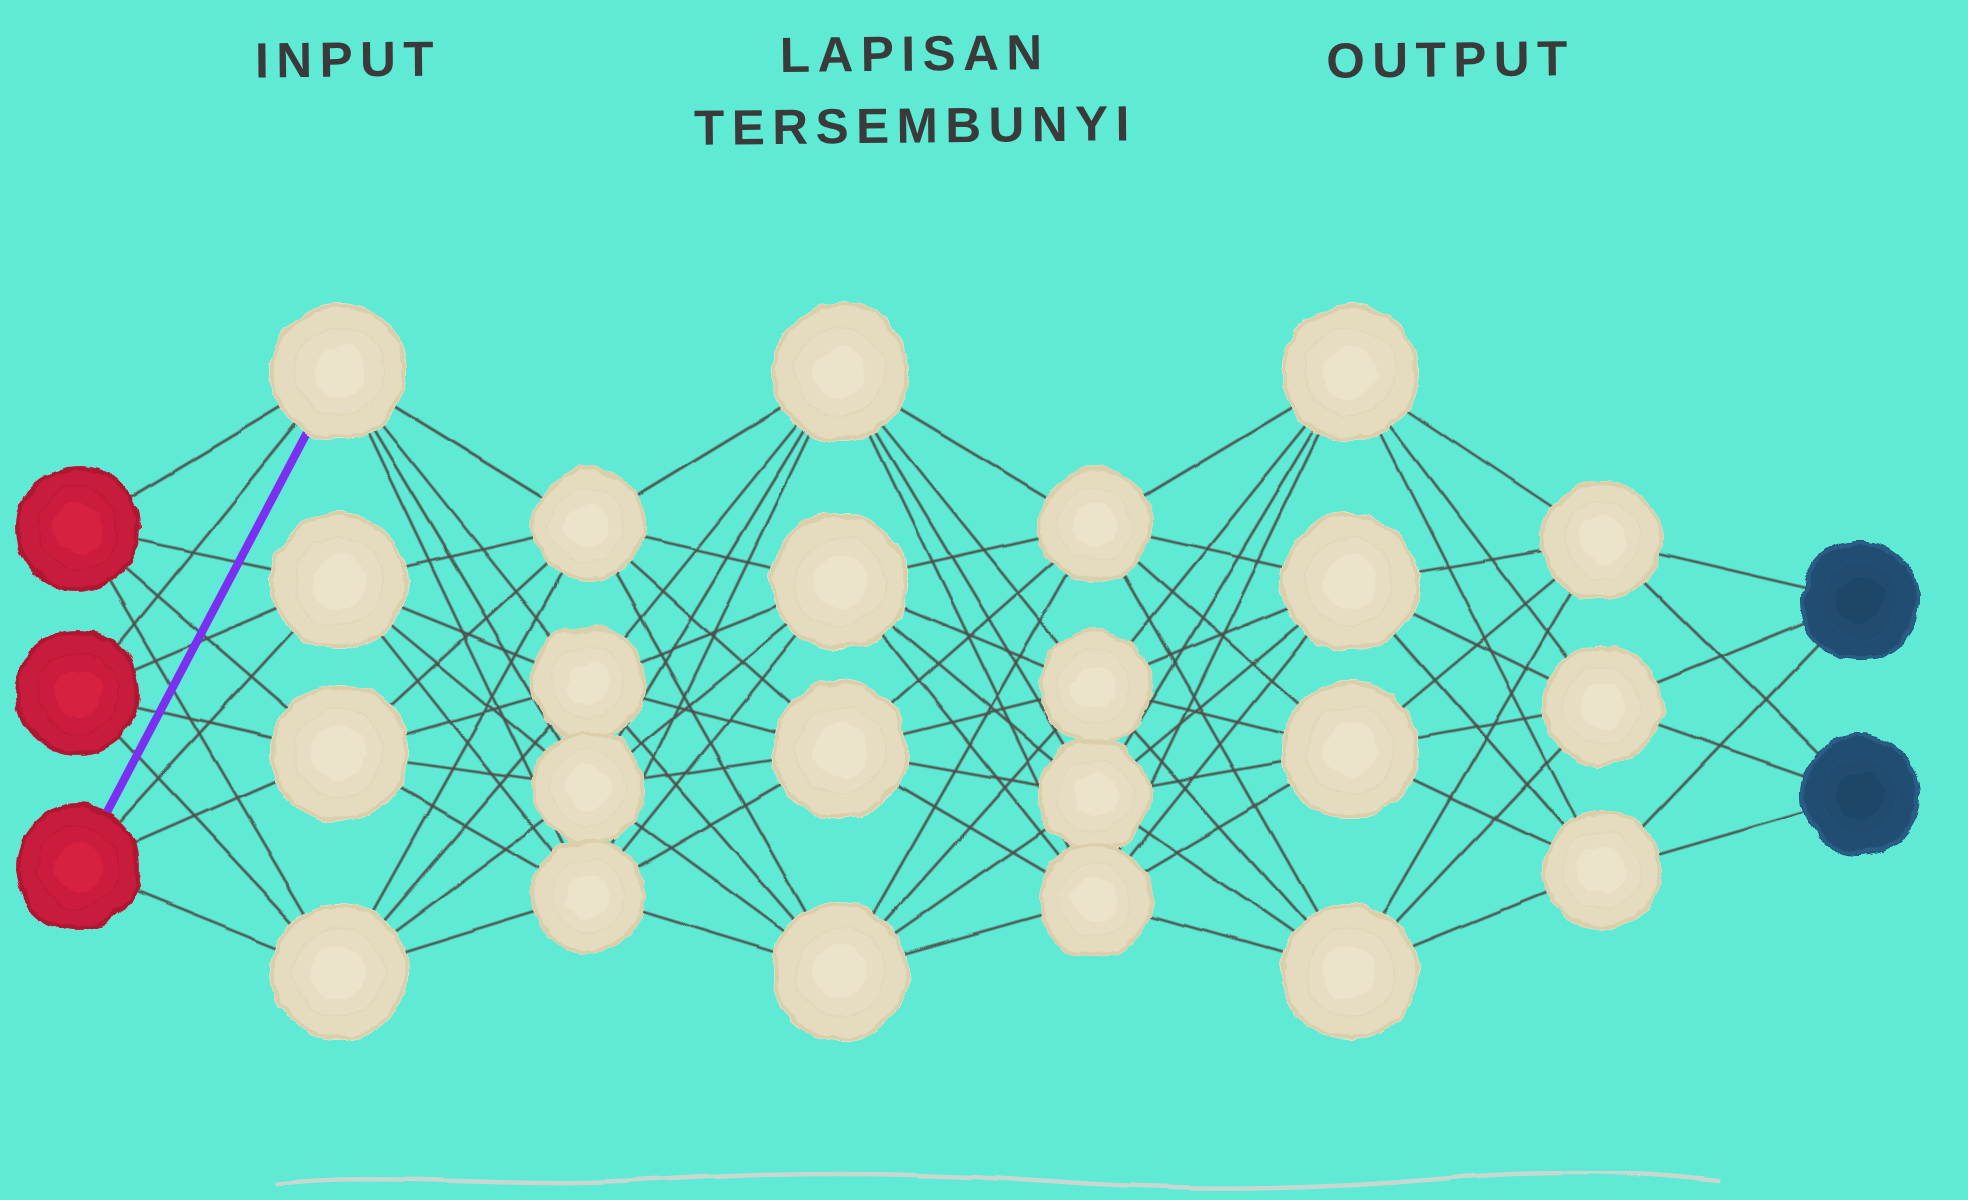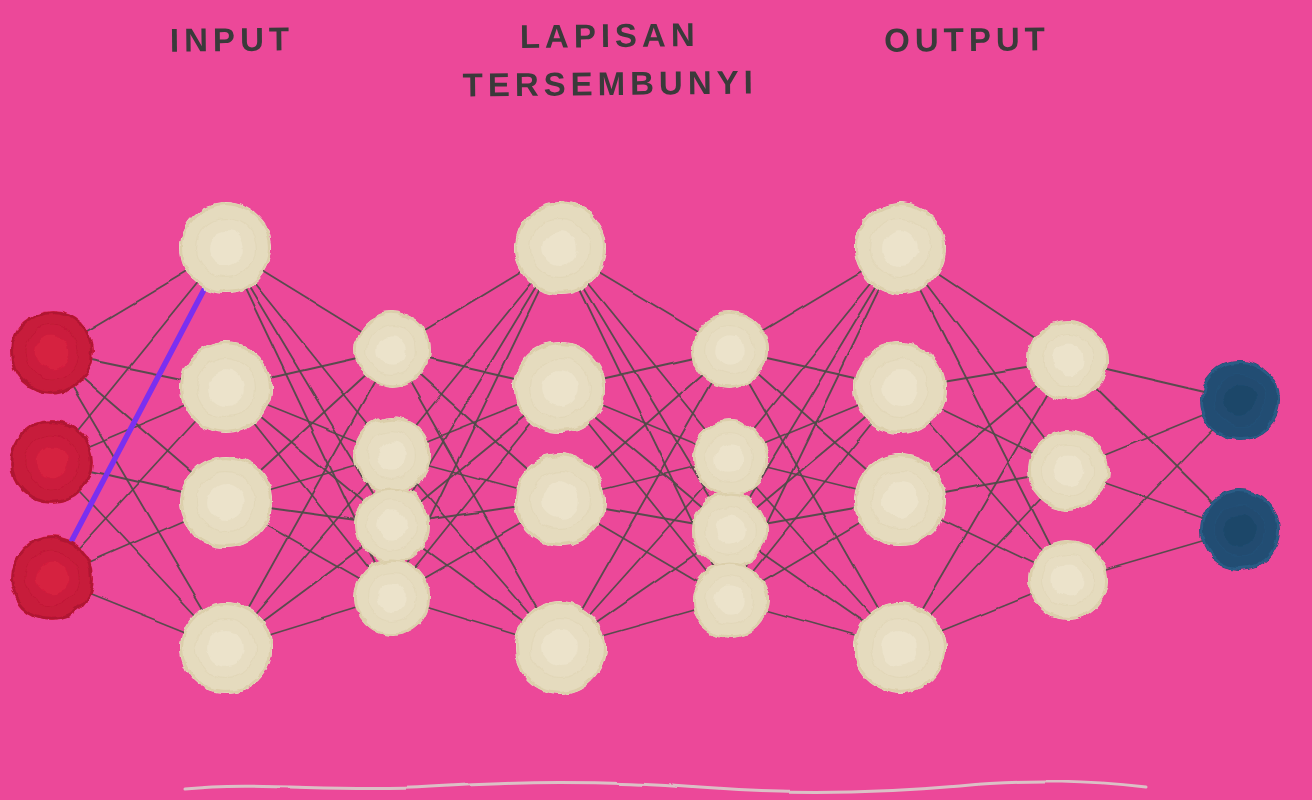--- a/index.html
+++ b/index.html
@@ -34,21 +34,21 @@
     text-align: center;
     color: #3a3a3a;
     transform: rotate(-0.6deg);
     user-select: none;
     line-height: 1.45;
   }
 </style>
 </head>
 <body>
 
-<div id="stage" style="background: #ec4899;">
+<div id="stage" style="background: #5eead4;">
 
   <svg id="diagram-svg" viewBox="0 0 1312 800">
     <defs>
       <filter id="rough-node" x="-30%" y="-30%" width="160%" height="160%">
         <feTurbulence type="fractalNoise" baseFrequency="0.05" numOctaves="3" seed="11" result="n"></feTurbulence>
         <feDisplacementMap in="SourceGraphic" in2="n" scale="8" xChannelSelector="R" yChannelSelector="G"></feDisplacementMap>
       </filter>
       <filter id="rough-line" x="-10%" y="-10%" width="120%" height="120%">
         <feTurbulence type="fractalNoise" baseFrequency="0.012" numOctaves="2" seed="4" result="n"></feTurbulence>
         <feDisplacementMap in="SourceGraphic" in2="n" scale="4" xChannelSelector="R" yChannelSelector="G"></feDisplacementMap>

